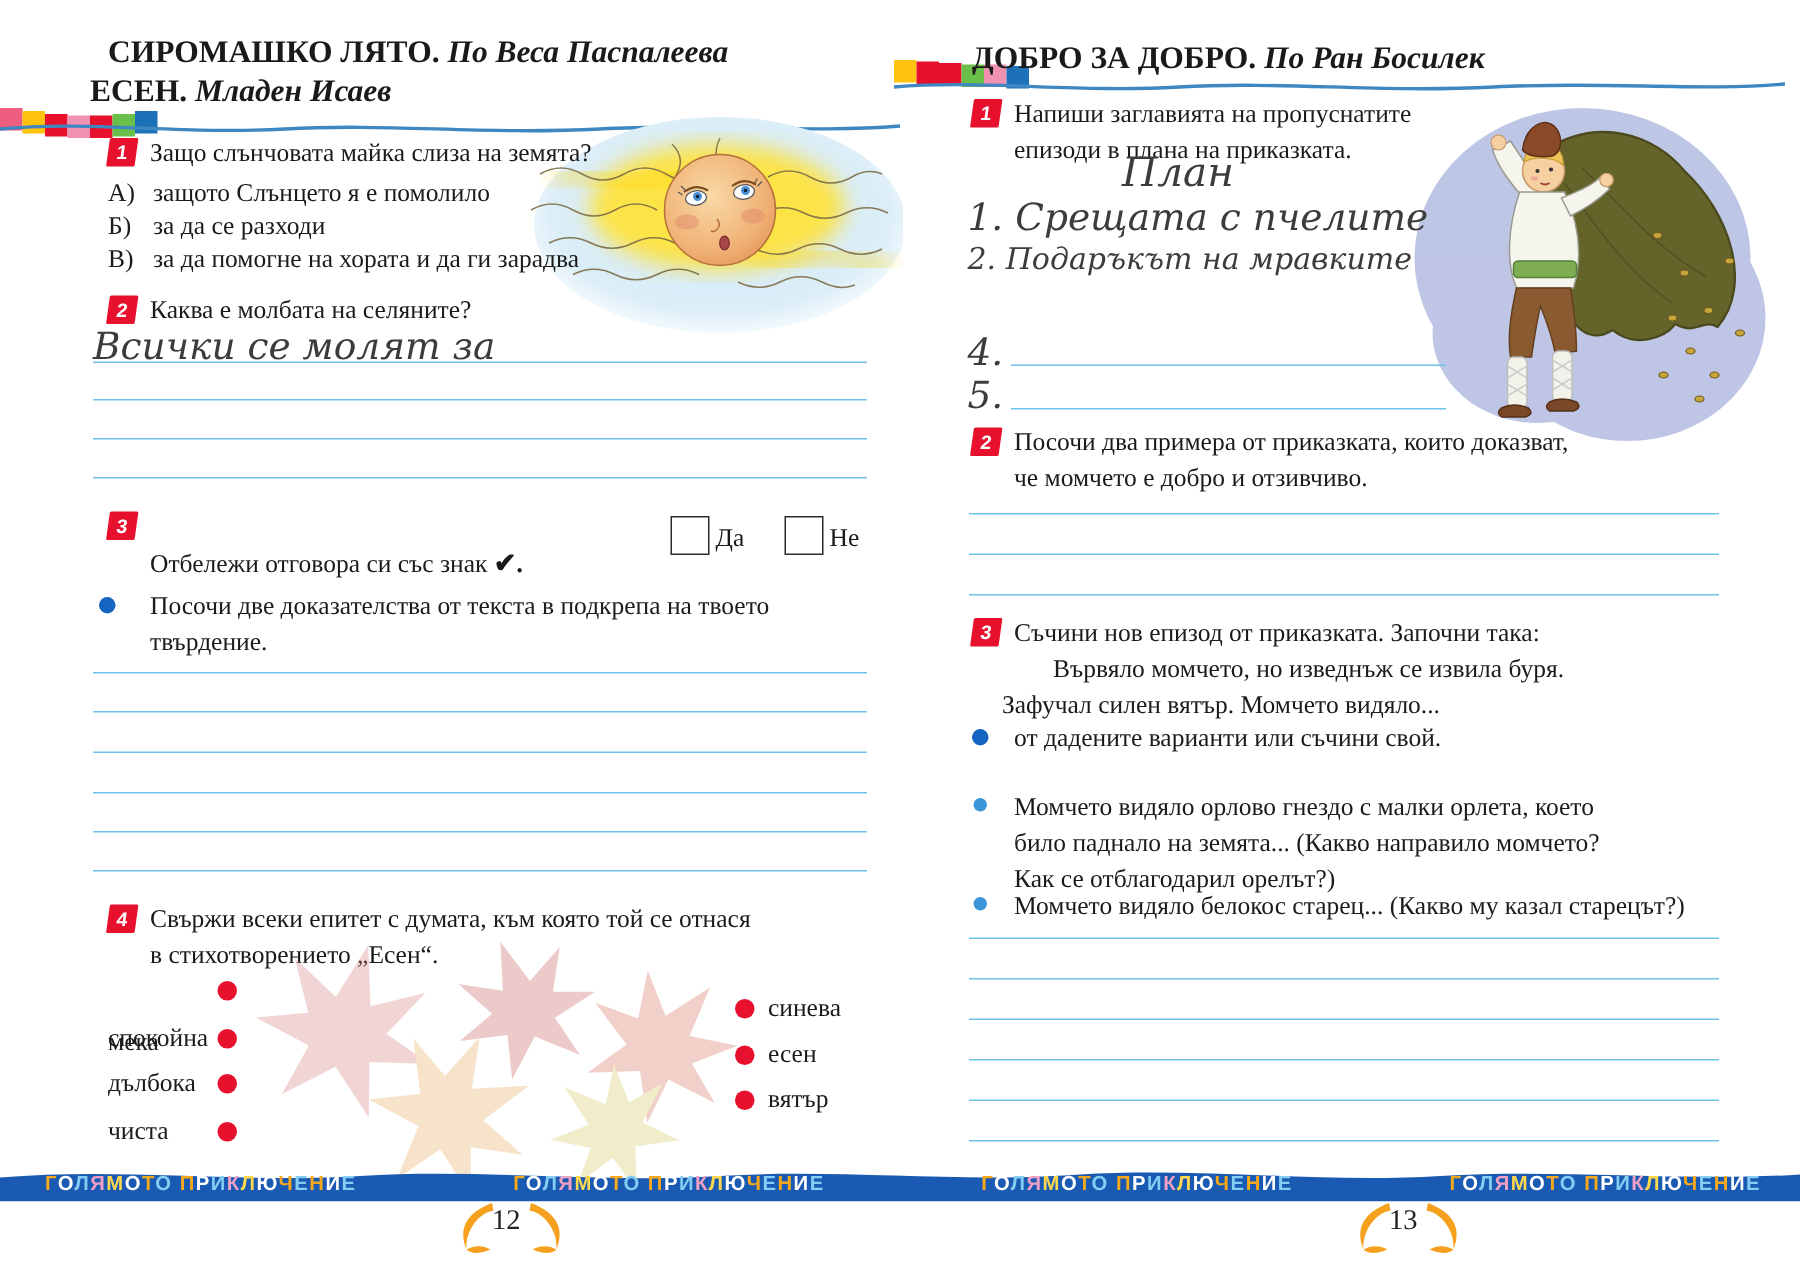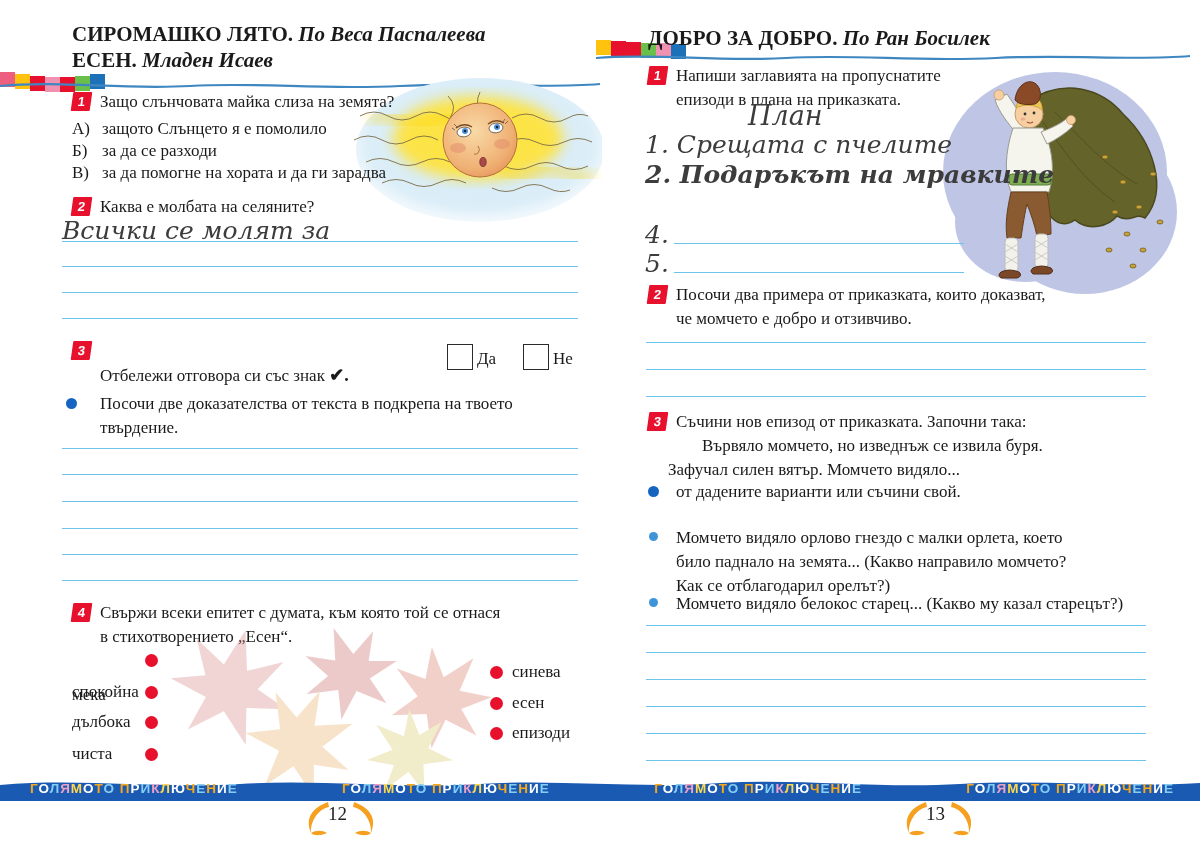--- a/index.html
+++ b/index.html
@@ -56,21 +56,21 @@
     <div class="strip-sq" style="left:45px;top:77px;background:#f191b2;"></div>
     <div class="strip-sq" style="left:60px;top:77px;background:#e8112d;"></div>
     <div class="strip-sq" style="left:75px;top:76px;background:#6abf4b;"></div>
     <div class="strip-sq" style="left:90px;top:74px;background:#1d71b8;"></div>
   </div>
 
   <div class="abs title" style="left:72px;top:22px;">
     <span>СИРОМАШКО ЛЯТО.</span>
     <span class="author">По Веса Паспалеева</span>
   </div>
-  <div class="abs title" style="left:72px;top:48px;text-align:center;">
+  <div class="abs title" style="left:60px;top:48px;text-align:center;">
     <span>ЕСЕН.</span>
     <span class="author">Младен Исаев</span>
   </div>
 
   <svg class="abs" style="left:0;top:78px;" width="600" height="16">
     <path d="M0,8 C60,2 120,12 190,8 C260,4 320,12 400,8 C470,4 540,11 600,6" stroke="#3f87c0" stroke-width="2.2" fill="none"></path>
   </svg>
 
   <svg class="abs" style="left:352px;top:78px;" width="250" height="150" viewBox="0 0 250 150">
     <defs>
@@ -187,21 +187,21 @@
   <div class="match-word" style="left:72px;top:712px;">дълбока</div>
   <div class="dot-red" style="left:145px;top:716px;"></div>
   <div class="match-word" style="left:72px;top:744px;">чиста</div>
   <div class="dot-red" style="left:145px;top:748px;"></div>
 
   <div class="dot-red" style="left:490px;top:666px;"></div>
   <div class="match-word" style="left:512px;top:662px;">синева</div>
   <div class="dot-red" style="left:490px;top:697px;"></div>
   <div class="match-word" style="left:512px;top:693px;">есен</div>
   <div class="dot-red" style="left:490px;top:727px;"></div>
-  <div class="match-word" style="left:512px;top:723px;">епизоди</div>
+  <div class="match-word" style="left:512px;top:723px;">вятър</div>
 
   <div>
     <div class="strip-sq" style="left:596px;top:40px;background:#ffc20e;"></div>
     <div class="strip-sq" style="left:611px;top:41px;background:#e8112d;"></div>
     <div class="strip-sq" style="left:626px;top:42px;background:#e8112d;"></div>
     <div class="strip-sq" style="left:641px;top:43px;background:#6abf4b;"></div>
     <div class="strip-sq" style="left:656px;top:43px;background:#f191b2;"></div>
     <div class="strip-sq" style="left:671px;top:44px;background:#1d71b8;"></div>
   </div>
 
@@ -269,21 +269,21 @@
 
   <div class="qnum" style="left:648px;top:66px;">1</div>
   <div class="qtext" style="left:676px;top:64px;">Напиши заглавията на пропуснатите</div>
   <div class="qtext" style="left:676px;top:88px;">епизоди в плана на приказката.</div>
 
   <div class="hand" style="left:748px;top:100px;font-size:27px;">План</div>
 
   <div class="hand" style="left:645px;top:130px;font-size:25px;">
     <span>1.</span> <span>Срещата с пчелите</span>
   </div>
-  <div class="hand" style="left:645px;top:160px;font-size:25px;font-weight:bold;">
+  <div class="hand" style="left:645px;top:160px;font-size:20px;">
     <span>2.</span> <span>Подаръкът на мравките</span>
   </div>
   <div class="hand" style="left:645px;top:220px;font-size:25px;">4.</div>
   <div class="wline" style="left:674px;top:243px;width:290px;"></div>
   <div class="hand" style="left:645px;top:249px;font-size:25px;">5.</div>
   <div class="wline" style="left:674px;top:272px;width:290px;"></div>
 
   <div class="qnum" style="left:648px;top:285px;">2</div>
   <div class="qtext" style="left:676px;top:283px;">Посочи два примера от приказката, които доказват,</div>
   <div class="qtext" style="left:676px;top:307px;">че момчето е добро и отзивчиво.</div>

